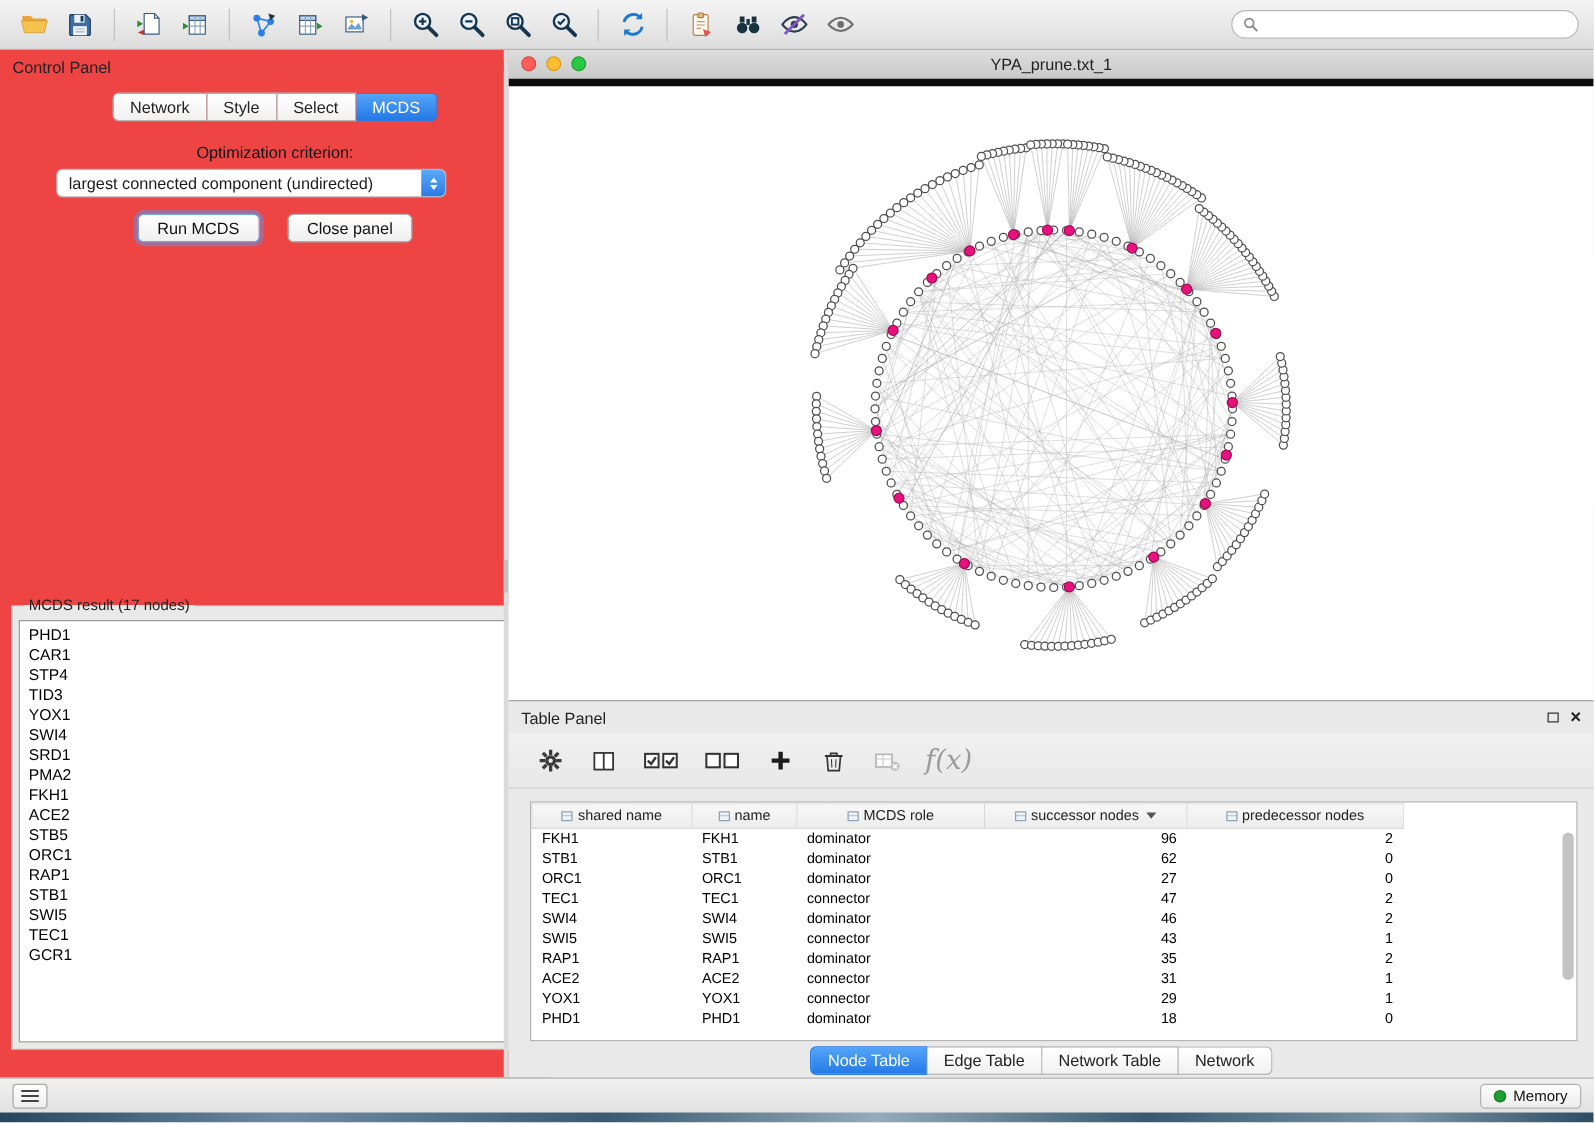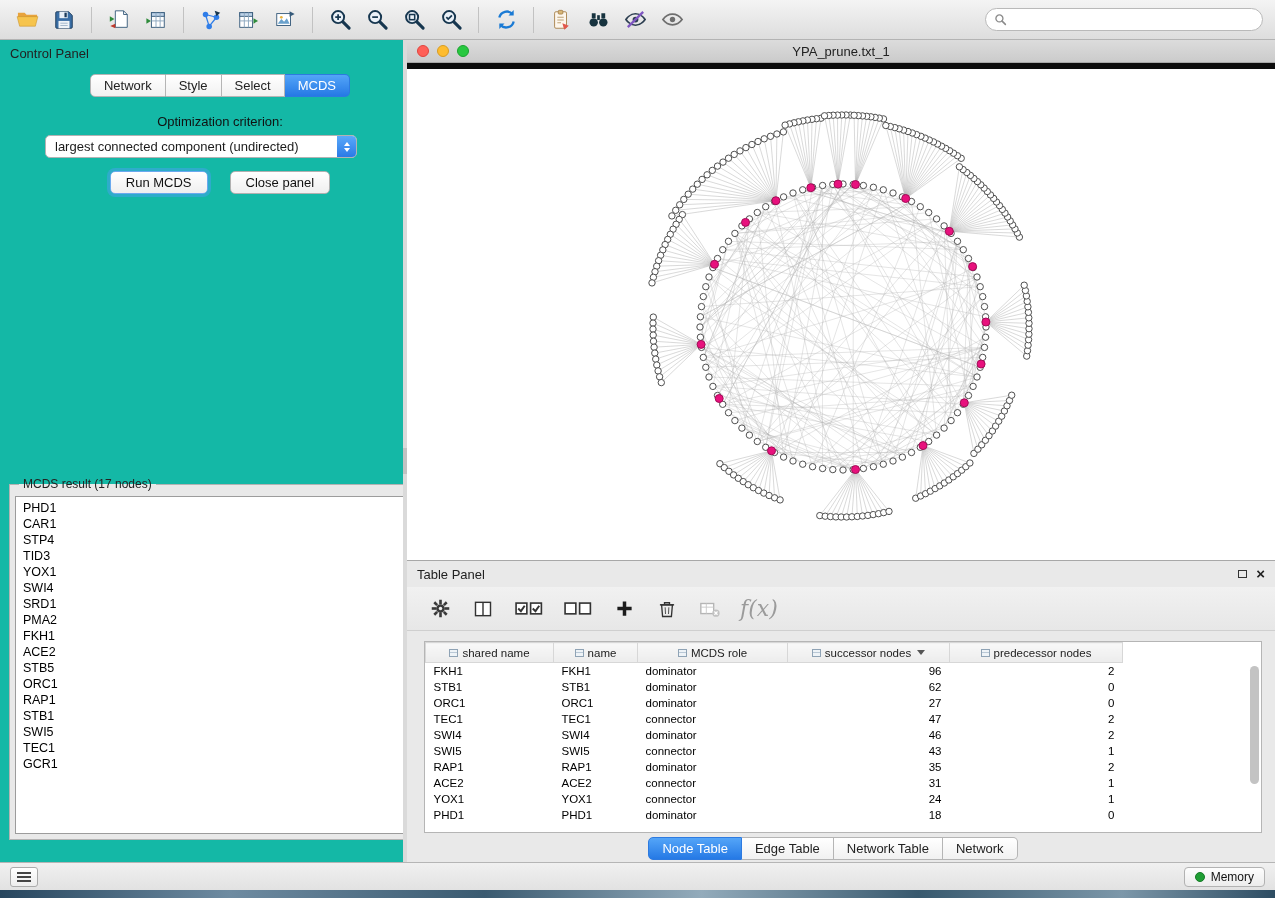--- a/index.html
+++ b/index.html
@@ -11,21 +11,21 @@
   .toolbar { position:absolute; left:0; top:0; width:1275px; height:40px;
              background:linear-gradient(#f4f4f4,#dddddd); border-bottom:1px solid #b3b3b3;
              display:flex; align-items:center; padding:0 12px; gap:7px; }
   .tbi { width:30px; height:30px; display:flex; align-items:center; justify-content:center; border-radius:5px; }
   .tb-sep { width:1px; height:26px; background:#c2c2c2; margin:0 5px; }
   .tb-search { margin-left:auto; width:278px; height:23px; background:#fff; border:1px solid #b9b9b9;
                border-radius:12px; display:flex; align-items:center; padding:0 8px; gap:5px; }
   .tb-search input { border:none; outline:none; flex:1; font-size:12px; background:transparent; font-family:"Liberation Sans",sans-serif; }
 
   
-  .control-panel { position:absolute; left:0; top:40px; width:441px; height:822px; background:#14b8a6; border-right:1px solid #b9b9b9; }
+  .control-panel { position:absolute; left:0; top:40px; width:441px; height:822px; background:#ef4444; border-right:1px solid #b9b9b9; }
   .panel-titlebar { height:26px; display:flex; align-items:center; padding:0 10px; }
   .panel-titlebar .ttl { font-size:13px; color:#222; }
   .panel-ctl { margin-left:auto; display:flex; gap:9px; align-items:center; }
   .float-ic { width:9px; height:8px; border:1.5px solid #333; display:inline-block; }
   .close-ic { font-size:15px; font-weight:bold; color:#222; line-height:10px; }
 
   .seg { display:inline-flex; }
   .seg .sg { font-family:"Liberation Sans",sans-serif; font-size:13px; color:#222; background:linear-gradient(#ffffff,#f1f1f1);
              border:1px solid #b5b5b5; border-left-width:0; padding:3px 13px; cursor:default; }
   .seg .sg:first-child { border-left-width:1px; border-radius:5px 0 0 5px; }
@@ -1146,21 +1146,21 @@
               <td>ACE2</td>
               <td>ACE2</td>
               <td>connector</td>
               <td class="num">31</td>
               <td class="num">1</td>
             </tr>
             <tr>
               <td>YOX1</td>
               <td>YOX1</td>
               <td>connector</td>
-              <td class="num">24</td>
+              <td class="num">29</td>
               <td class="num">1</td>
             </tr>
             <tr>
               <td>PHD1</td>
               <td>PHD1</td>
               <td>dominator</td>
               <td class="num">18</td>
               <td class="num">0</td>
             </tr>
           </tbody>

